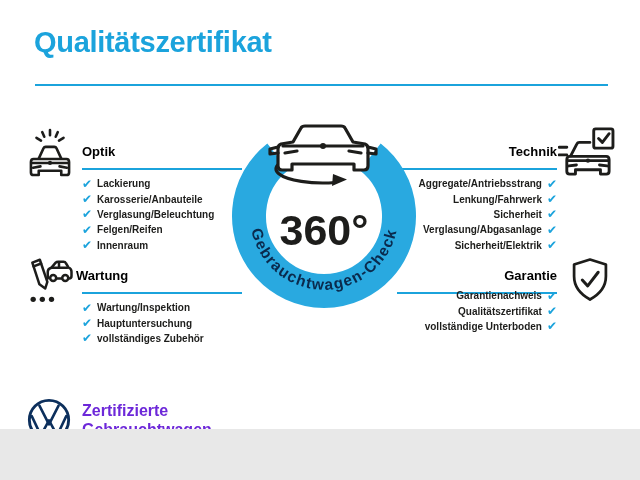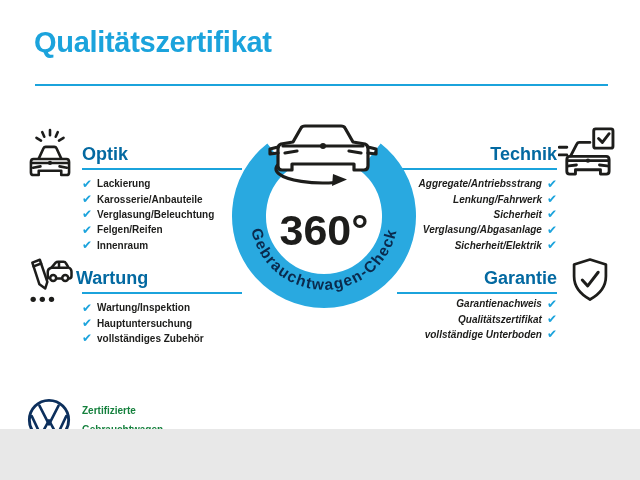--- a/index.html
+++ b/index.html
@@ -1,28 +1,28 @@
 <!DOCTYPE html>
 <html><head>
 <meta charset="utf-8">
 <style>
   html,body{margin:0;padding:0;background:#e8e8e8;}
   .page{position:relative;width:640px;height:429px;background:#ffffff;overflow:hidden;
         font-family:"Liberation Sans",sans-serif;color:#1d1d1b;}
   .abs{position:absolute;}
   .hdr-title{left:34px;top:26px;font-size:29px;font-weight:bold;color:#1BA3DC;letter-spacing:-0.3px;}
   .hdr-rule{left:35px;top:84px;width:573px;height:2px;background:#1BA3DC;}
-  .sec-title{font-size:18px;font-weight:bold;color:#0369a1;}
+  .sec-title{font-size:13px;font-weight:bold;color:#000000;}
   .sec-title.right{text-align:right;}
   .underline{height:2px;background:#1BA3DC;}
   .list{font-size:10px;font-weight:bold;color:#1d1d1b;}
   .item{display:flex;align-items:center;height:15.4px;gap:5px;}
-  .list.right .item{justify-content:flex-end;font-style:italic;}
+  .list.right .item{justify-content:flex-end;}
   .chk{color:#1BA3DC;font-size:12px;line-height:1;font-family:"DejaVu Sans","Liberation Sans",sans-serif;}
-  .foot-text{left:82px;top:401px;font-size:10px;font-weight:bold;color:#15803d;line-height:19px;}
+  .foot-text{left:82px;top:401px;font-size:16px;font-weight:bold;color:#6d28d9;line-height:19px;}
   svg{display:block;}
 </style>
 </head>
 <body>
 
 <div class="page">
 
   <div class="abs hdr-title">Qualitätszertifikat</div>
   <div class="abs hdr-rule"></div>
 
@@ -127,21 +127,21 @@
   </div>
 
   <svg class="abs" style="left:570px;top:257px;" width="40" height="46" viewBox="0 0 44 50">
     <g stroke="#1d1d1b" fill="none" stroke-linecap="round" stroke-linejoin="round">
       <path stroke-width="3" d="M 22,2.5 L 39.5,8 L 39.5,21 Q 39.5,37 22,46.5 Q 4.5,37 4.5,21 L 4.5,8 Z"></path>
       <path stroke-width="3.3" d="M 13.5,25 L 19.5,31.5 L 31,16.5"></path>
     </g>
   </svg>
   <div class="abs sec-title right" style="right:83px;top:268px;margin-left:18px;">Garantie</div>
   <div class="abs underline" style="left:397px;top:292px;width:160px;"></div>
-  <div class="abs list right" style="right:83px;top:296px;margin-left:46px;">
+  <div class="abs list right" style="right:83px;top:288px;margin-left:46px;">
     <div class="item">
         <span>Garantienachweis</span>
         <span class="chk">✔</span>
       </div>
     <div class="item">
         <span>Qualitätszertifikat</span>
         <span class="chk">✔</span>
       </div>
     <div class="item">
         <span>vollständige Unterboden</span>

